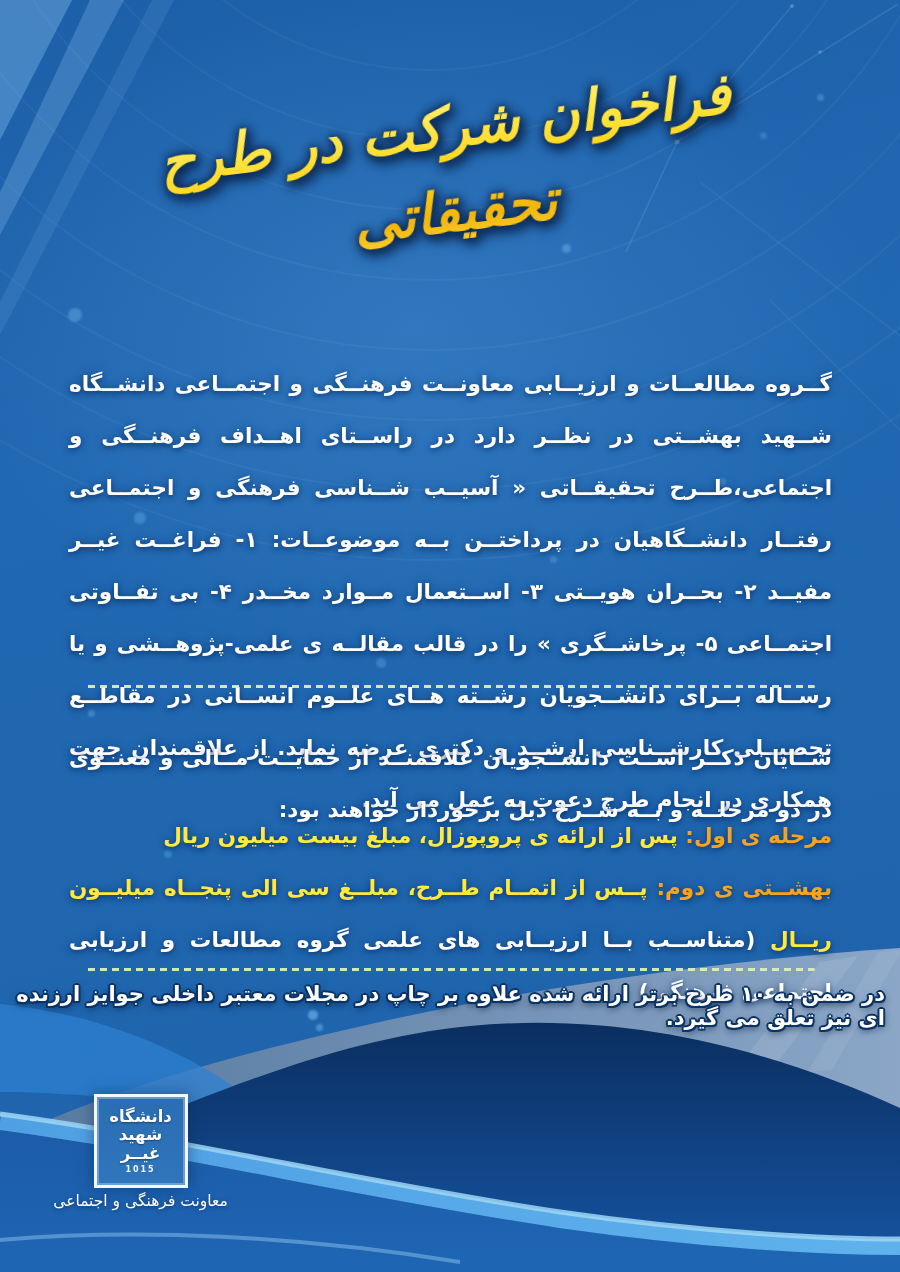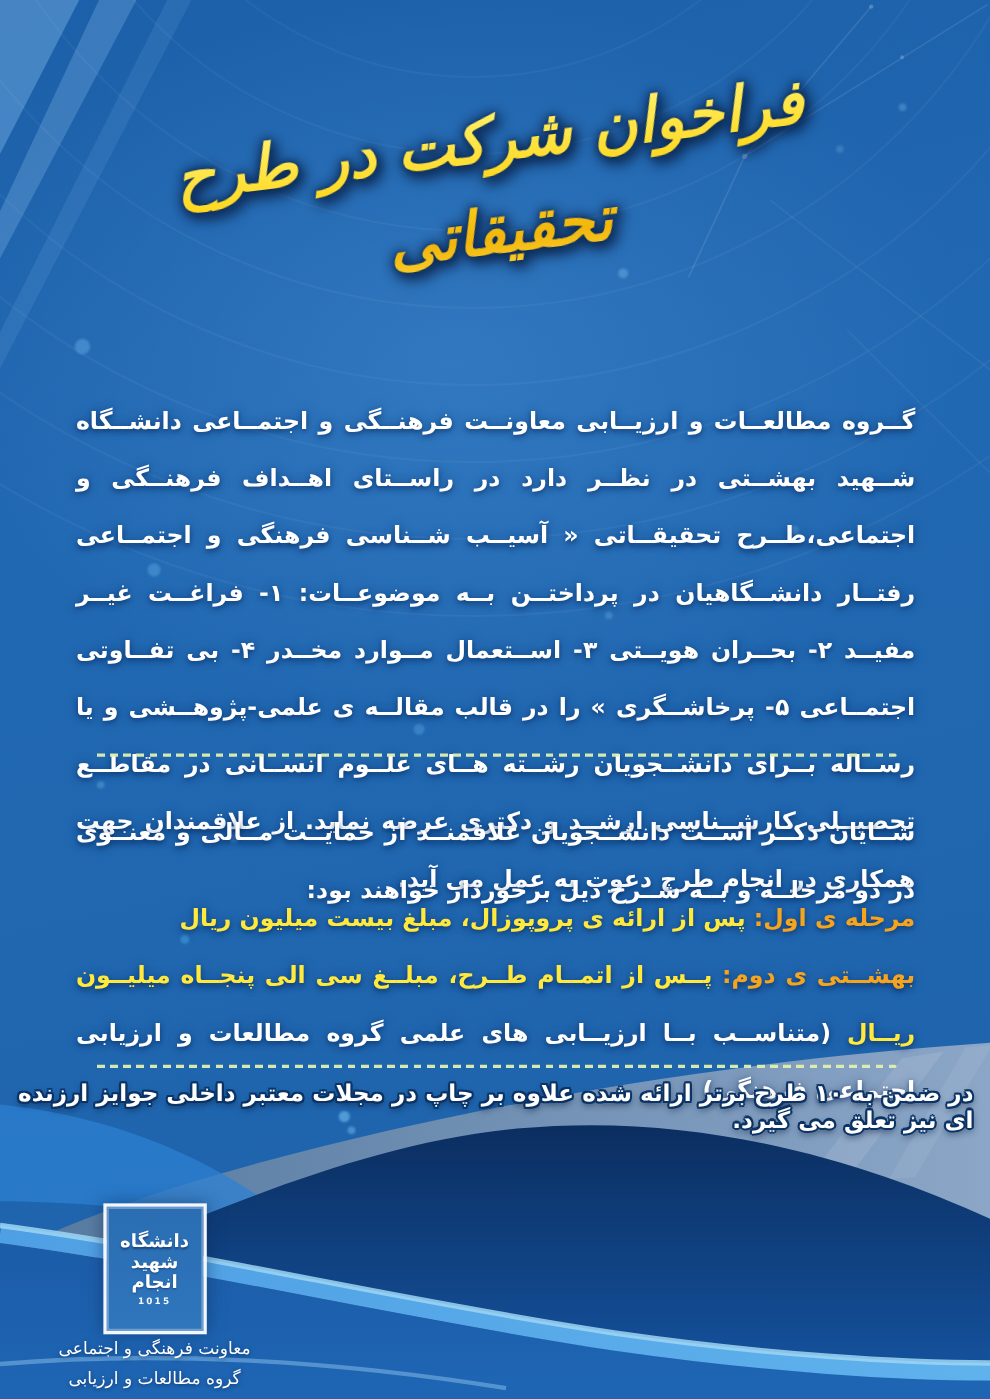--- a/index.html
+++ b/index.html
@@ -39,21 +39,21 @@
   .stage .wht{color:#ffffff;}
   .bonus{
     left:15px;width:870px;font-size:21px;letter-spacing:0;
     text-shadow:
       2px 0 0 #0b3365,-2px 0 0 #0b3365,0 2px 0 #0b3365,0 -2px 0 #0b3365,
       1.5px 1.5px 0 #0b3365,-1.5px -1.5px 0 #0b3365,1.5px -1.5px 0 #0b3365,-1.5px 1.5px 0 #0b3365,
       0 3px 7px rgba(6,24,52,.8);
   }
   .footer{position:absolute;left:28px;top:1094px;width:225px;z-index:6;text-align:center;}
   .logo{
-    width:94px;height:119px;margin:0 auto;box-sizing:border-box;
+    width:94px;height:94px;margin:0 auto;box-sizing:border-box;
     border:3px solid #f3f6fb;box-shadow:inset 0 0 0 2px rgba(255,255,255,.30),0 0 14px rgba(10,40,85,.5);
     background:linear-gradient(180deg,#2a6db2,#2f76bd);
     display:flex;flex-direction:column;align-items:center;justify-content:center;
     color:#fff;font-weight:bold;
   }
   .logo .l{font-size:16.5px;line-height:1.12;text-shadow:0 1px 2px rgba(10,40,85,.6);}
   .logo .yr{font-size:8px;letter-spacing:2px;margin-top:2px;opacity:.95;}
   .dept{color:#fff;font-size:15.5px;line-height:1.75;text-shadow:0 1px 4px rgba(9,40,88,.75);}
 </style>
 </head>
@@ -156,22 +156,21 @@
   </div>
 
   <div class="divider" style="top:968px"></div>
 
   <div class="txt bonus" style="top:982px">در ضمن به ۱۰ طرح برتر ارائه شده علاوه بر چاپ در مجلات معتبر داخلی جوایز ارزنده ای نیز تعلق می گیرد.</div>
 
   <div class="footer">
     <div class="logo">
       <div class="l">دانشگاه</div>
       <div class="l">شهید</div>
-      <div class="l">انجام</div>
+      <div class="l">غیــر</div>
       <div class="yr">1015</div>
     </div>
     <div class="dept">
       <div>معاونت فرهنگی و اجتماعی</div>
-      <div>گروه مطالعات و ارزیابی</div>
     </div>
   </div>
 
 </div>
 
 </body></html>

